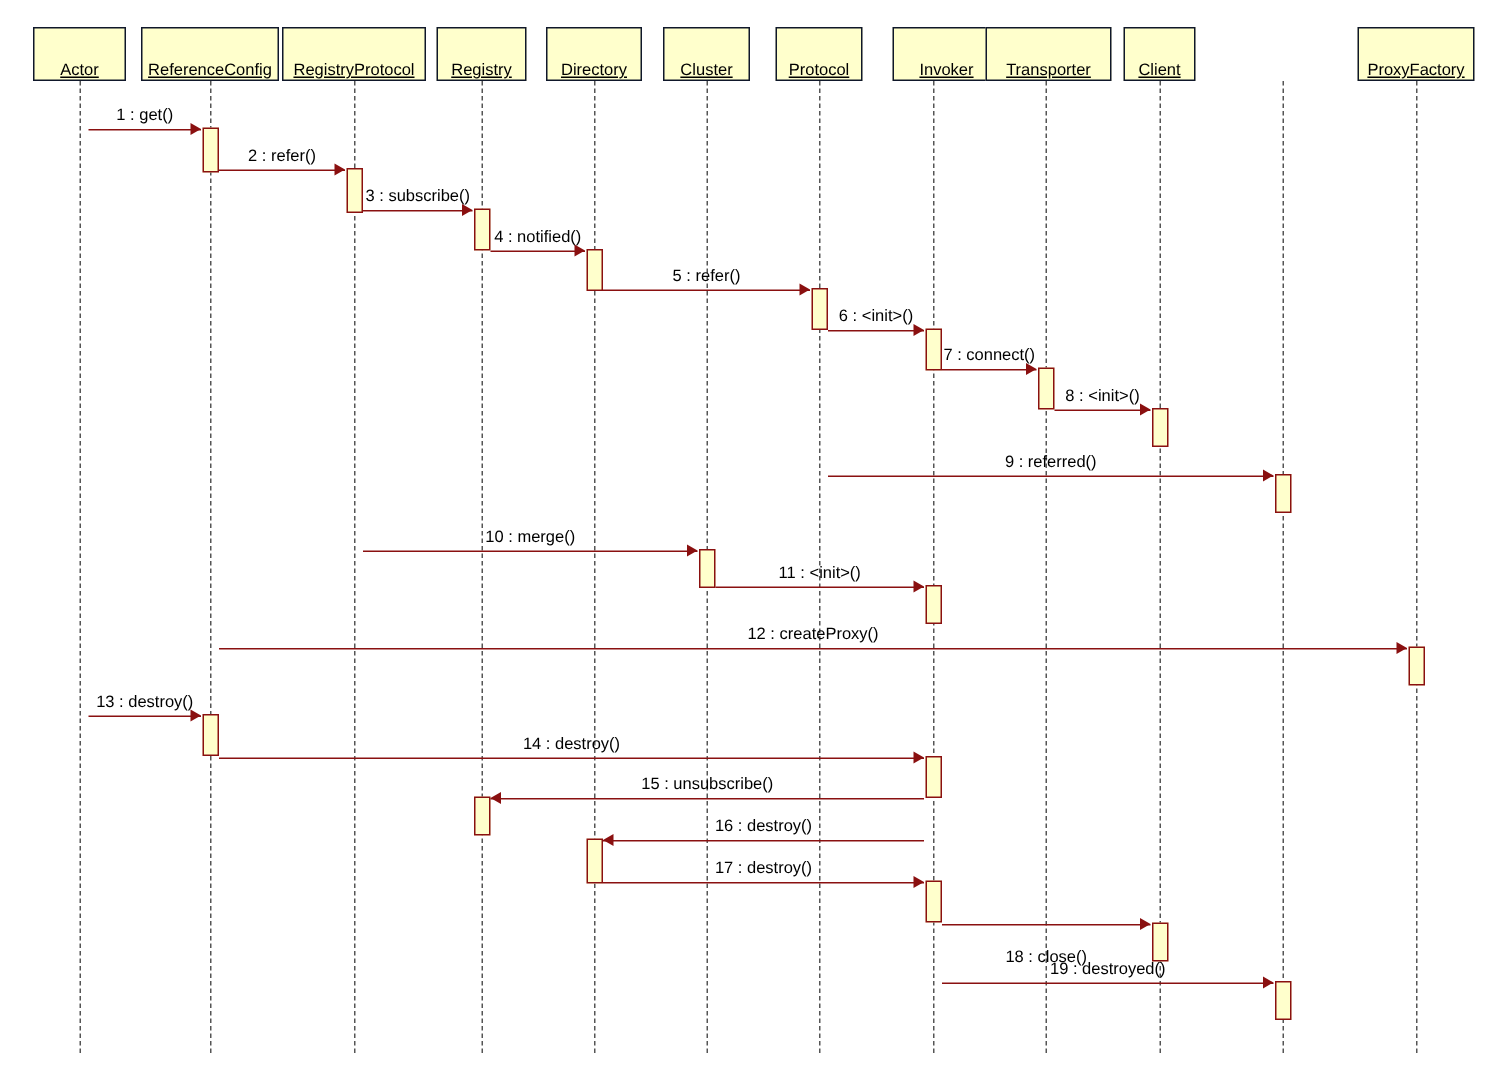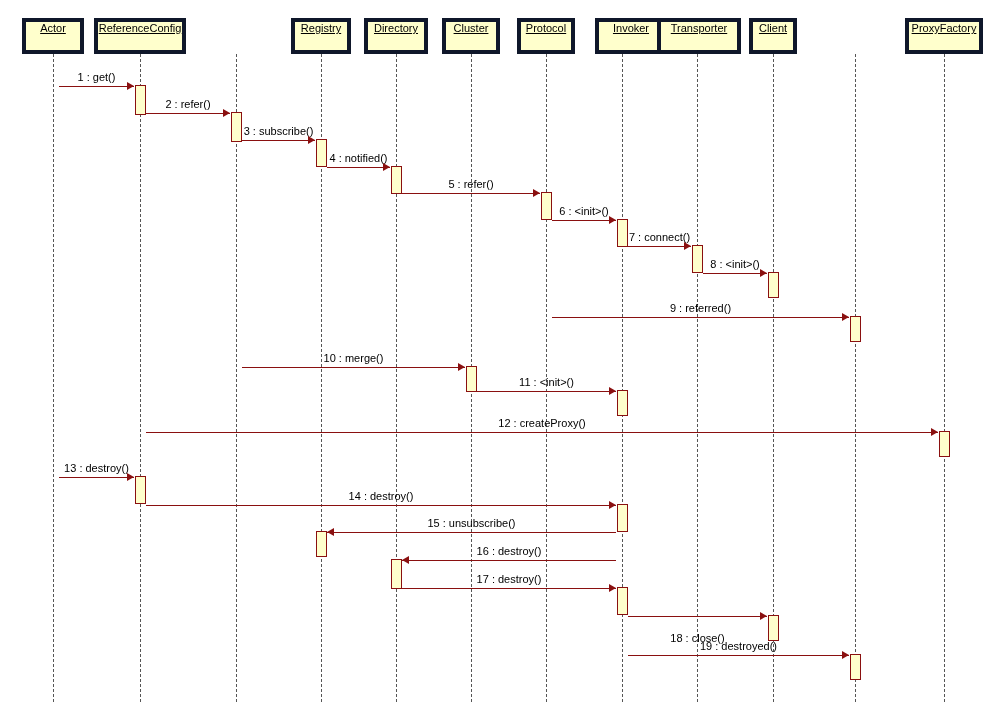--- a/index.html
+++ b/index.html
@@ -2,22 +2,22 @@
 <html><head>
 <meta charset="utf-8">
 <style>
   html,body{margin:0;padding:0;background:#ffffff;}
   .canvas{
     position:relative;width:1000px;height:711px;background:#ffffff;
     font-family:"Liberation Sans",sans-serif;overflow:hidden;
   }
   .participant{
     position:absolute;top:18px;height:36px;
-    background:#ffffcc;border:4px solid #0f172a;
-    display:flex;align-items:flex-start;justify-content:center;
+    background:#ffffcc;border:1px solid #0f172a;
+    display:flex;align-items:flex-end;justify-content:center;
     font-size:11px;color:#000;box-sizing:border-box;
   }
   .participant span{text-decoration:underline;white-space:nowrap;}
   .lifeline{
     position:absolute;top:54px;height:648px;width:0;
     border-left:1px dashed #555;
   }
   .activation{
     position:absolute;width:11px;background:#ffffcc;
     border:1px solid #8a1010;box-sizing:border-box;
@@ -44,20 +44,23 @@
   <div class="lifeline" style="left:697px"></div>
   <div class="lifeline" style="left:773px"></div>
   <div class="lifeline" style="left:855px"></div>
   <div class="lifeline" style="left:944px"></div>
 
   <div class="participant" style="left:22px;width:62px">
       <span>Actor</span>
     </div>
   <div class="participant" style="left:94px;width:92px">
       <span>ReferenceConfig</span>
+    </div>
+  <div class="participant" style="left:188px;width:96px">
+      <span>RegistryProtocol</span>
     </div>
   <div class="participant" style="left:291px;width:60px">
       <span>Registry</span>
     </div>
   <div class="participant" style="left:364px;width:64px">
       <span>Directory</span>
     </div>
   <div class="participant" style="left:442px;width:58px">
       <span>Cluster</span>
     </div>

